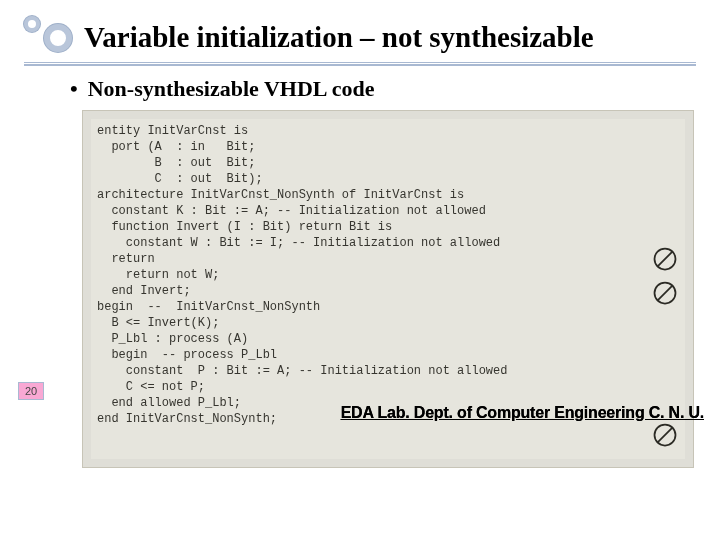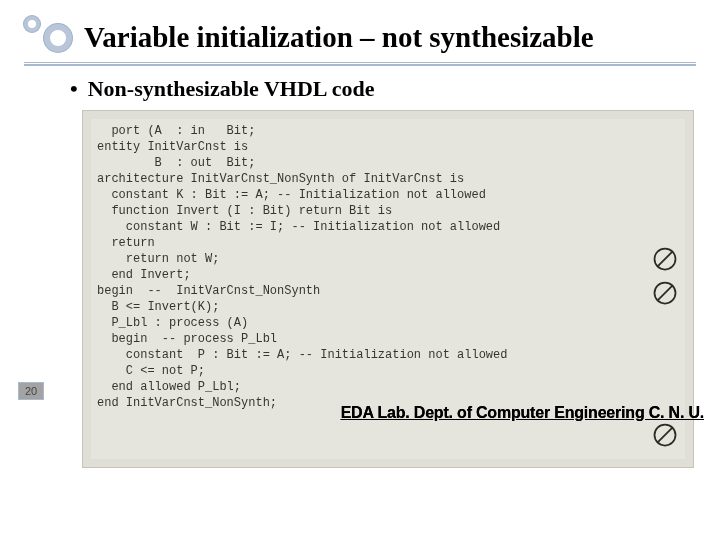--- a/index.html
+++ b/index.html
@@ -100,21 +100,21 @@
   }
   .prohibit svg { width: 28px; height: 28px; display: block; }
   .page-badge {
     position: absolute;
     left: 18px;
     bottom: 28px;
     border: 1px solid #a9b9d2;
     padding: 2px 6px;
     font-size: 11px;
     color: #444;
-    background: #a3a3a3;
+    background: #f9a8d4;
     font-family: Arial, sans-serif;
   }
   .dept {
     position: absolute;
     right: 16px;
     bottom: 6px;
     font-family: Arial, sans-serif;
     font-size: 16px;
     color: #000;
     text-decoration: underline;
@@ -138,23 +138,24 @@
   <div class="title-rule"></div>
 
   <div class="bullet-row">
     <span class="dot">•</span>
     <span>Non-synthesizable VHDL code</span>
   </div>
 
   <div class="code-image">
     <div class="scan">
       <div class="scan-inner">
+        <div class="line">entity InitVarCnst is</div>
         <div class="line">  port (A  : in   Bit;</div>
-        <div class="line">entity InitVarCnst is</div>
         <div class="line">        B  : out  Bit;</div>
+        <div class="line">        C  : out  Bit);</div>
         <div class="line"></div>
         <div class="line"></div>
         <div class="line">architecture InitVarCnst_NonSynth of InitVarCnst is</div>
         <div class="line">  constant K : Bit := A; -- Initialization not allowed</div>
         <div class="line">  function Invert (I : Bit) return Bit is</div>
         <div class="line">    constant W : Bit := I; -- Initialization not allowed</div>
         <div class="line">  return</div>
         <div class="line">    return not W;</div>
         <div class="line">  end Invert;</div>
         <div class="line"></div>

